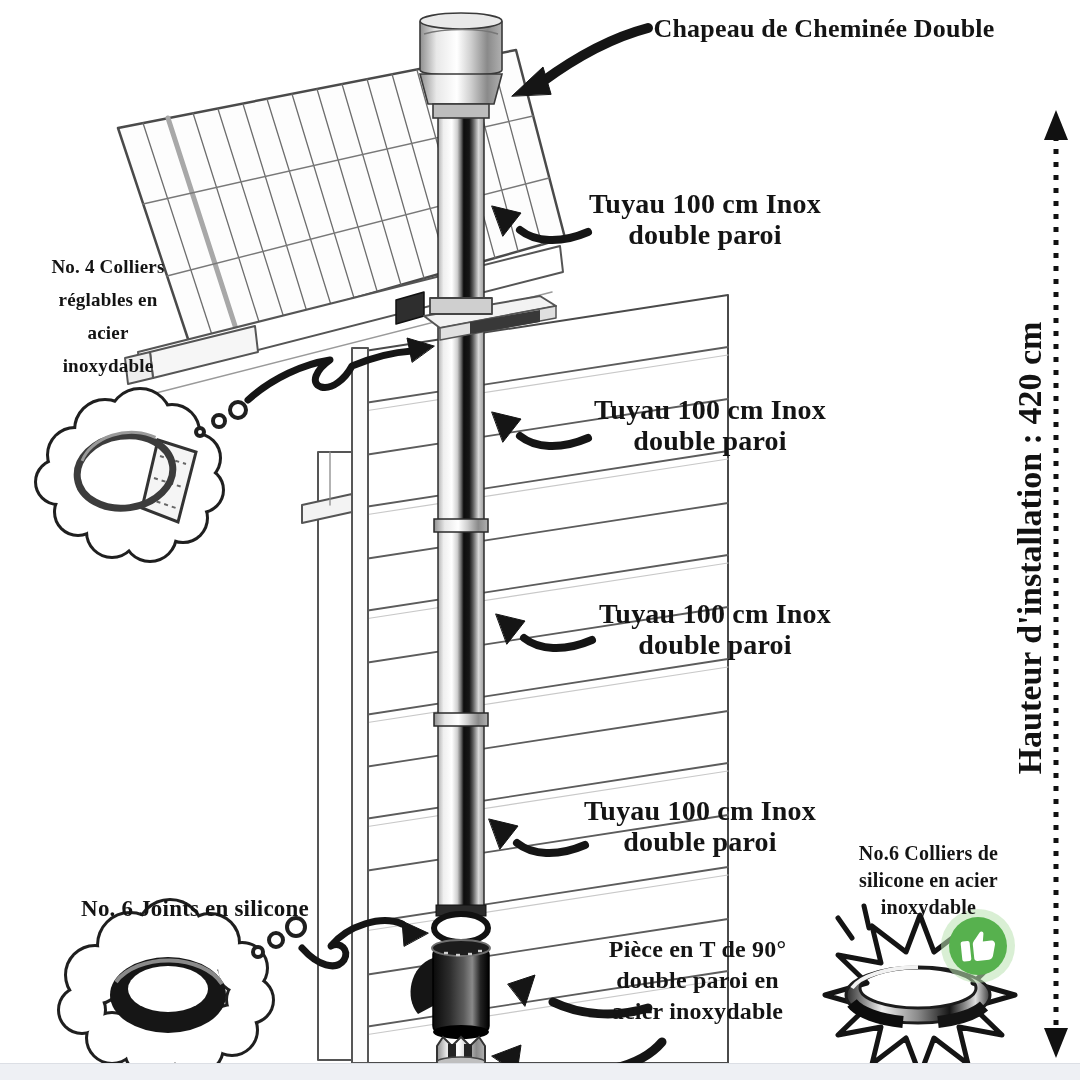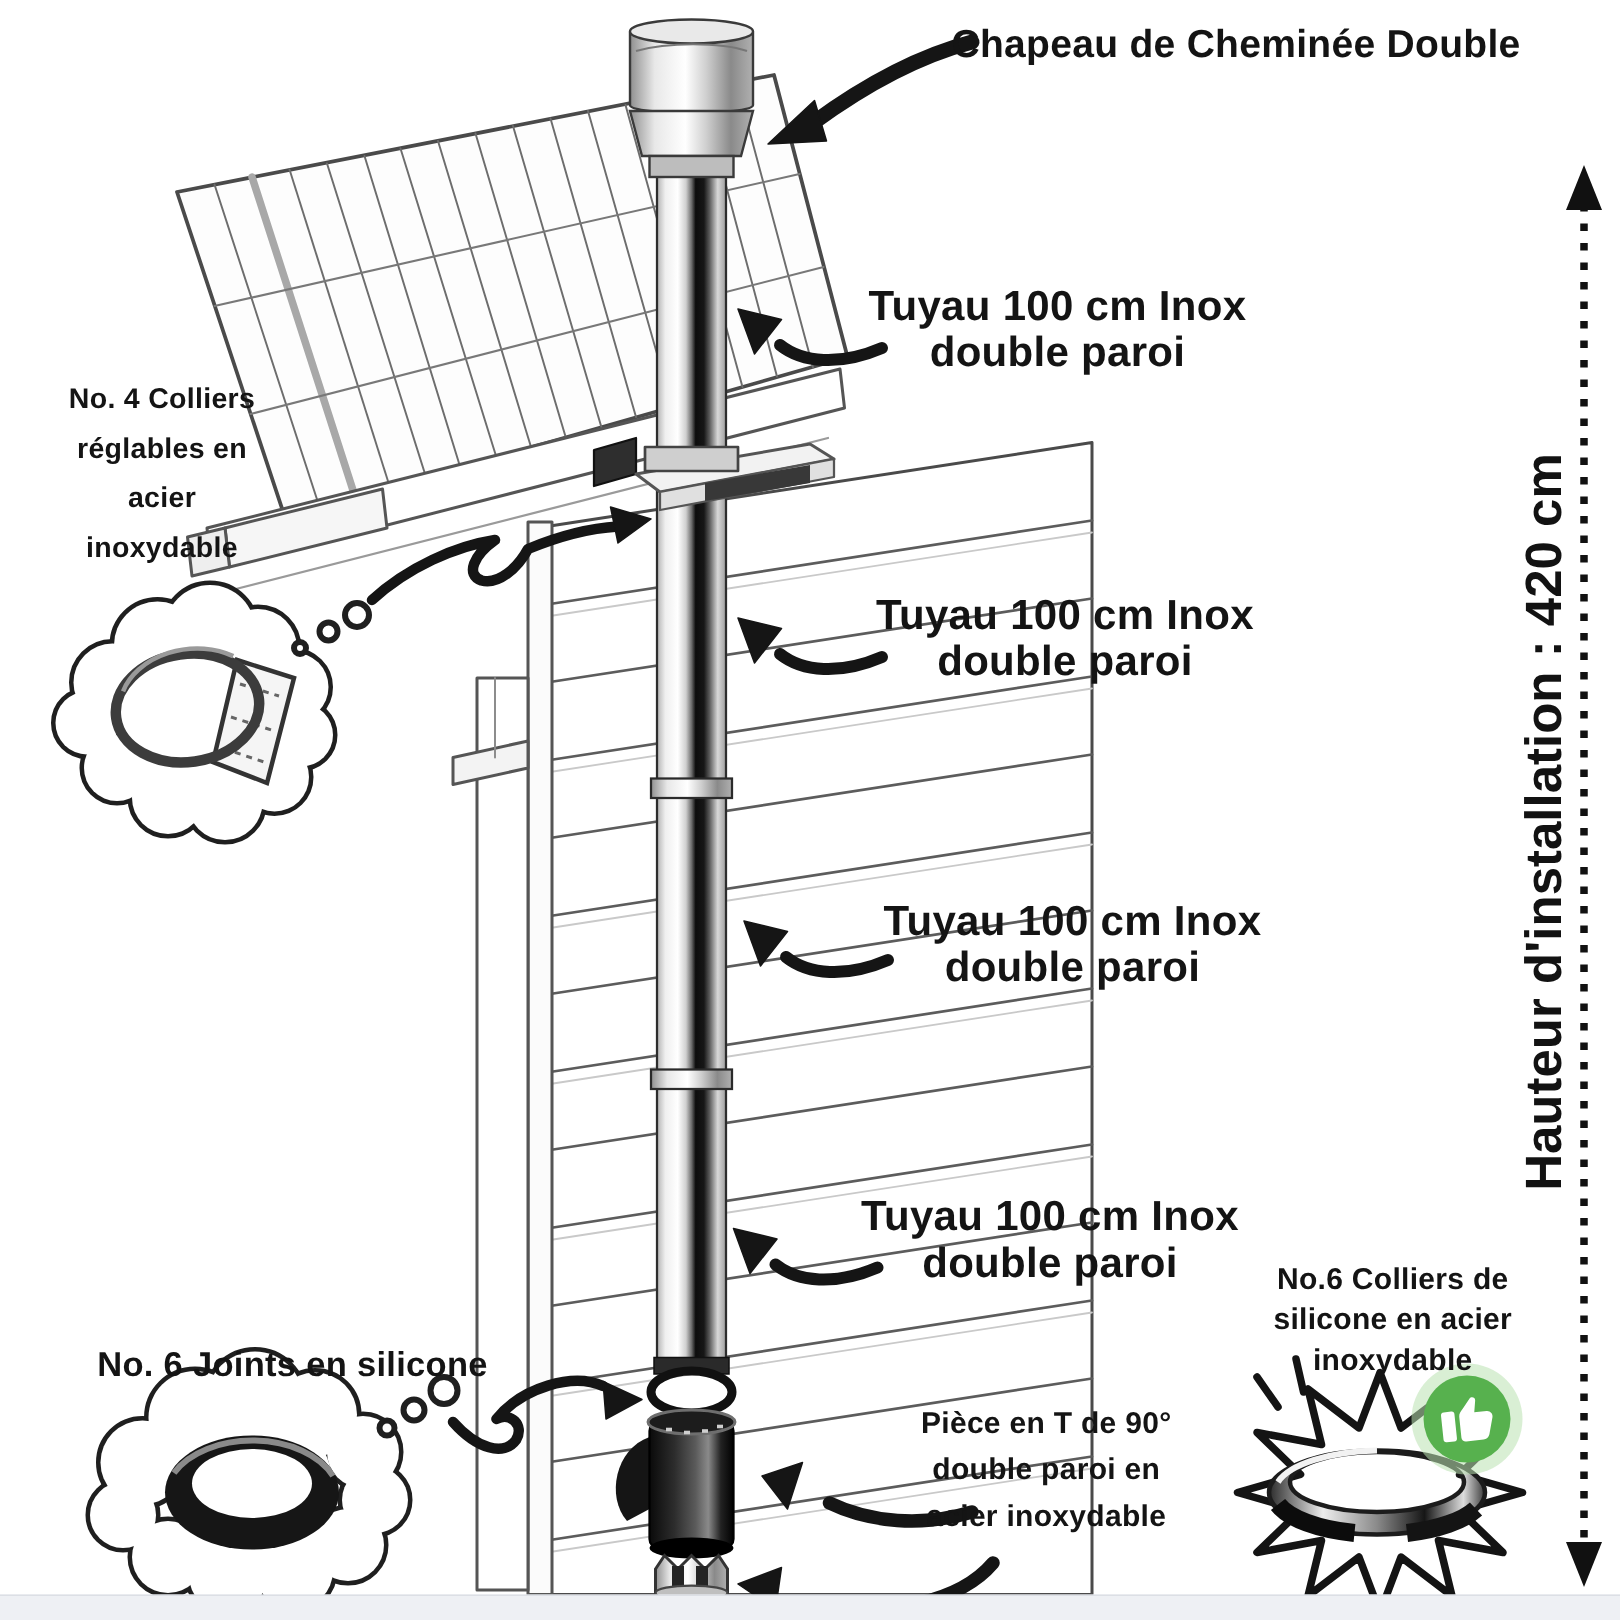--- a/index.html
+++ b/index.html
@@ -2,35 +2,35 @@
 <html><head>
 <meta charset="utf-8">
 <style>
   html,body{margin:0;padding:0;}
   body{
     width:1080px;height:1080px;position:relative;overflow:hidden;
     background:#ffffff;
     font-family:"Liberation Sans","DejaVu Sans",sans-serif;
     color:#121212;
   }
-  .stage{position:absolute;inset:0;width:1080px;height:948px;}
+  .stage{position:absolute;inset:0;width:1080px;height:948px;font-family:Liberation Serif, serif;}
   svg{position:absolute;left:0;top:0;}
   .label{
     position:absolute;text-align:center;font-weight:bold;color:#141414;
     letter-spacing:0.2px;
   }
   .cap-label{left:624px;top:12px;width:400px;font-size:26px;line-height:34px;}
   .pipe-label{width:260px;font-size:28px;line-height:31px;}
   .pipe-label-1{left:575px;top:188px;}
   .pipe-label-2{left:580px;top:394px;}
   .pipe-label-3{left:585px;top:598px;}
   .pipe-label-4{left:570px;top:795px;}
   .clamps-left-label{left:8px;top:250px;width:200px;font-size:19px;line-height:33px;}
   .joints-label{left:50px;top:874px;width:290px;font-size:23px;line-height:30px;margin-top:20px;}
-  .tee-label{left:570px;top:934px;width:255px;font-size:20px;line-height:31px;text-align:center;}
+  .tee-label{left:570px;top:934px;width:255px;font-size:24px;line-height:31px;text-align:center;}
   .clamps-right-label{left:841px;top:840px;width:175px;font-size:20px;line-height:27px;}
   .height-label{
     position:absolute;left:1030px;top:548px;
     transform:translate(-50%,-50%) rotate(-90deg);
     white-space:nowrap;font-weight:bold;font-size:34px;color:#121212;
   }
   .label span{display:block;}
   .footer-strip{
     position:absolute;left:0;top:1063px;width:1080px;height:17px;
     background:#eef0f4;border-top:1px solid #dcdfe5;

